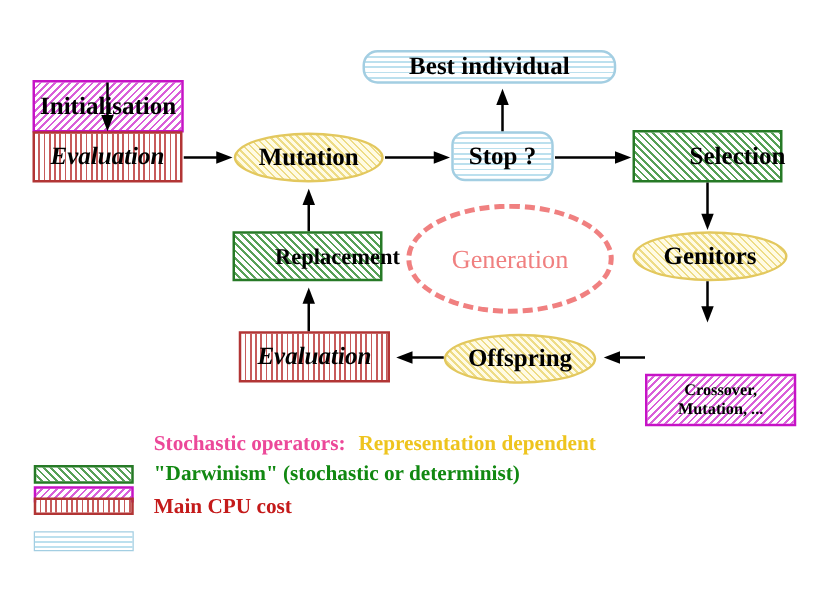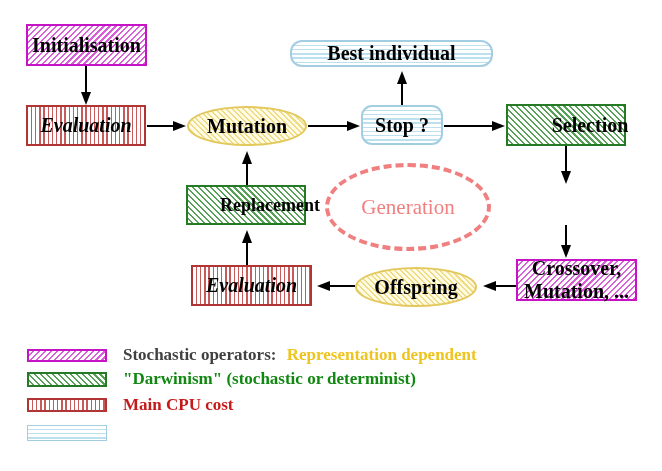--- a/index.html
+++ b/index.html
@@ -9,20 +9,21 @@
   }
   .node{
     position:absolute;display:flex;align-items:center;justify-content:center;
     text-align:center;color:#000;font-weight:bold;font-size:20px;box-sizing:border-box;
     white-space:nowrap;
   }
   
   .hatch-magenta{
     border:2px solid #c613c6;
     background:repeating-linear-gradient(135deg,#fff 0px,#fff 2.6px,#d95fd9 2.6px,#d95fd9 4.2px);
+    margin-top:40px;
   }
   .stripes-red-v{
     border:2px solid #b23535;
     background:repeating-linear-gradient(90deg,#fff 0px,#fff 2.8px,#c75b5b 2.8px,#c75b5b 4.2px);
     font-style:italic;
   }
   .hatch-green{
     border:2px solid #267a26;
     background:repeating-linear-gradient(45deg,#fff 0px,#fff 2.6px,#57a057 2.6px,#57a057 4.2px);
     padding-left:48px;
@@ -42,44 +43,45 @@
   
   .aline{position:absolute;background:#000;}
   .ahead{position:absolute;width:0;height:0;border-style:solid;border-color:transparent;}
   .ahead.right{border-left:13px solid #000;border-top-width:5px;border-bottom-width:5px;}
   .ahead.left{border-right:13px solid #000;border-top-width:5px;border-bottom-width:5px;}
   .ahead.down{border-top:13px solid #000;border-left-width:5px;border-right-width:5px;}
   .ahead.up{border-bottom:13px solid #000;border-left-width:5px;border-right-width:5px;}
   
   .swatch{position:absolute;box-sizing:border-box;}
   .lgtext{position:absolute;font-size:17px;font-weight:bold;white-space:nowrap;line-height:20px;}
-  .lg-magenta{color:#404040;}
+  .lg-magenta{color:#ec4899;}
   .lg-yellow{color:#eec41e;}
   .lg-green{color:#118811;}
   .lg-red{color:#c41a1a;}
   .lg-cyan{color:#9cd0e6;}
-  .two-line{line-height:1.15;font-size:20px;white-space:normal;}
+  .two-line{line-height:1.15;font-size:13px;white-space:normal;}
 </style>
 </head>
 <body>
 
 <div id="canvas">
 
   <div class="node hatch-magenta" style="left:26px;top:24px;width:121px;height:42px;">Initialisation</div>
 
   <div class="node stripes-red-v" style="left:26px;top:105px;width:120px;height:41px;">Evaluation</div>
 
   <div class="node ellipse-yellow" style="left:187px;top:106px;width:120px;height:40px;">Mutation</div>
 
   <div class="node stripes-cyan-h" style="left:290px;top:40px;width:203px;height:27px;border-radius:12px;">Best individual</div>
 
   <div class="node stripes-cyan-h" style="left:361px;top:105px;width:82px;height:40px;border-radius:11px;">Stop ?</div>
 
   <div class="node hatch-green" style="left:506px;top:104px;width:120px;height:42px;">Selection</div>
 
+  <div class="node ellipse-yellow" style="left:506px;top:185px;width:124px;height:40px;">Genitors</div>
 
   <div class="node hatch-magenta two-line" style="left:516px;top:259px;width:121px;height:42px;flex-direction:column;">
     <span>Crossover,</span>
     <span>Mutation, ...</span>
   </div>
 
   <div class="node ellipse-yellow" style="left:355px;top:267px;width:122px;height:40px;">Offspring</div>
 
   <div class="node stripes-red-v" style="left:191px;top:265px;width:121px;height:41px;">Evaluation</div>
 

